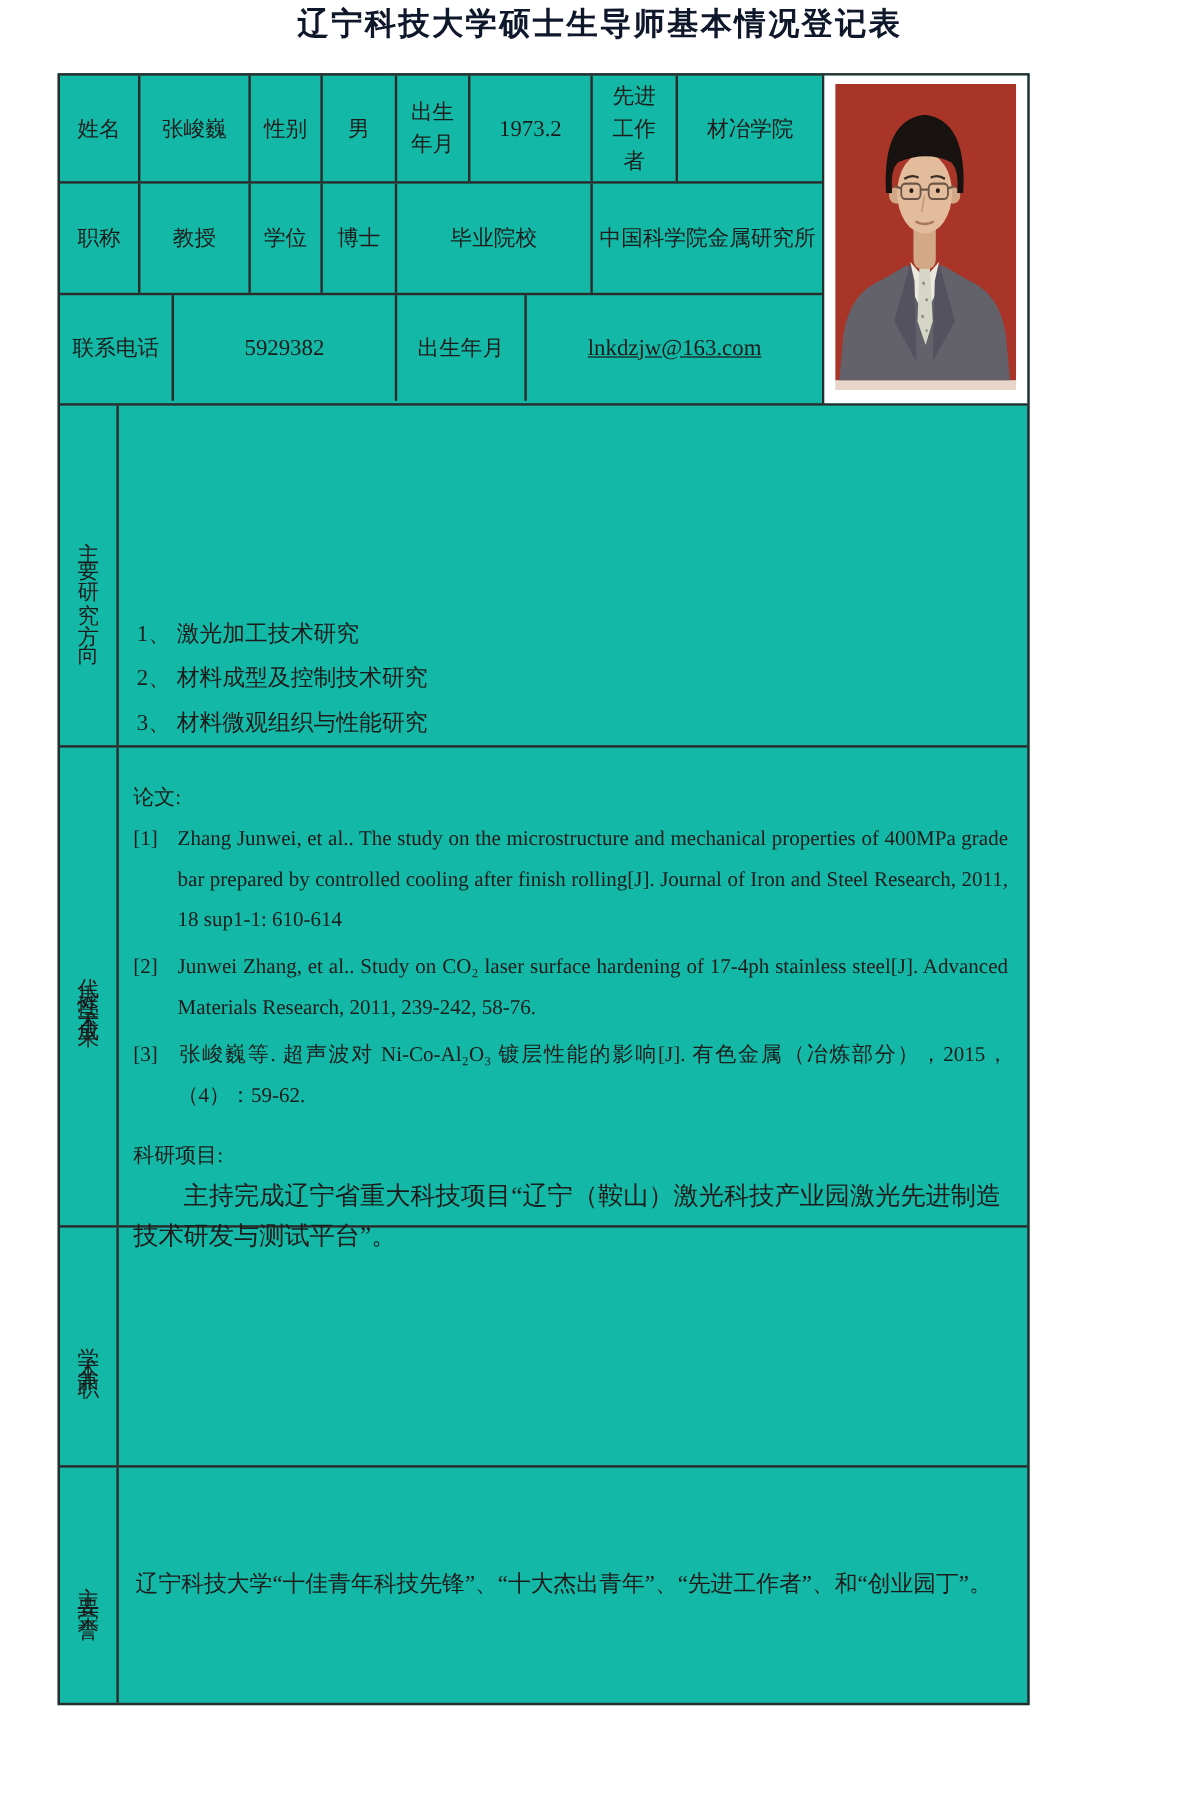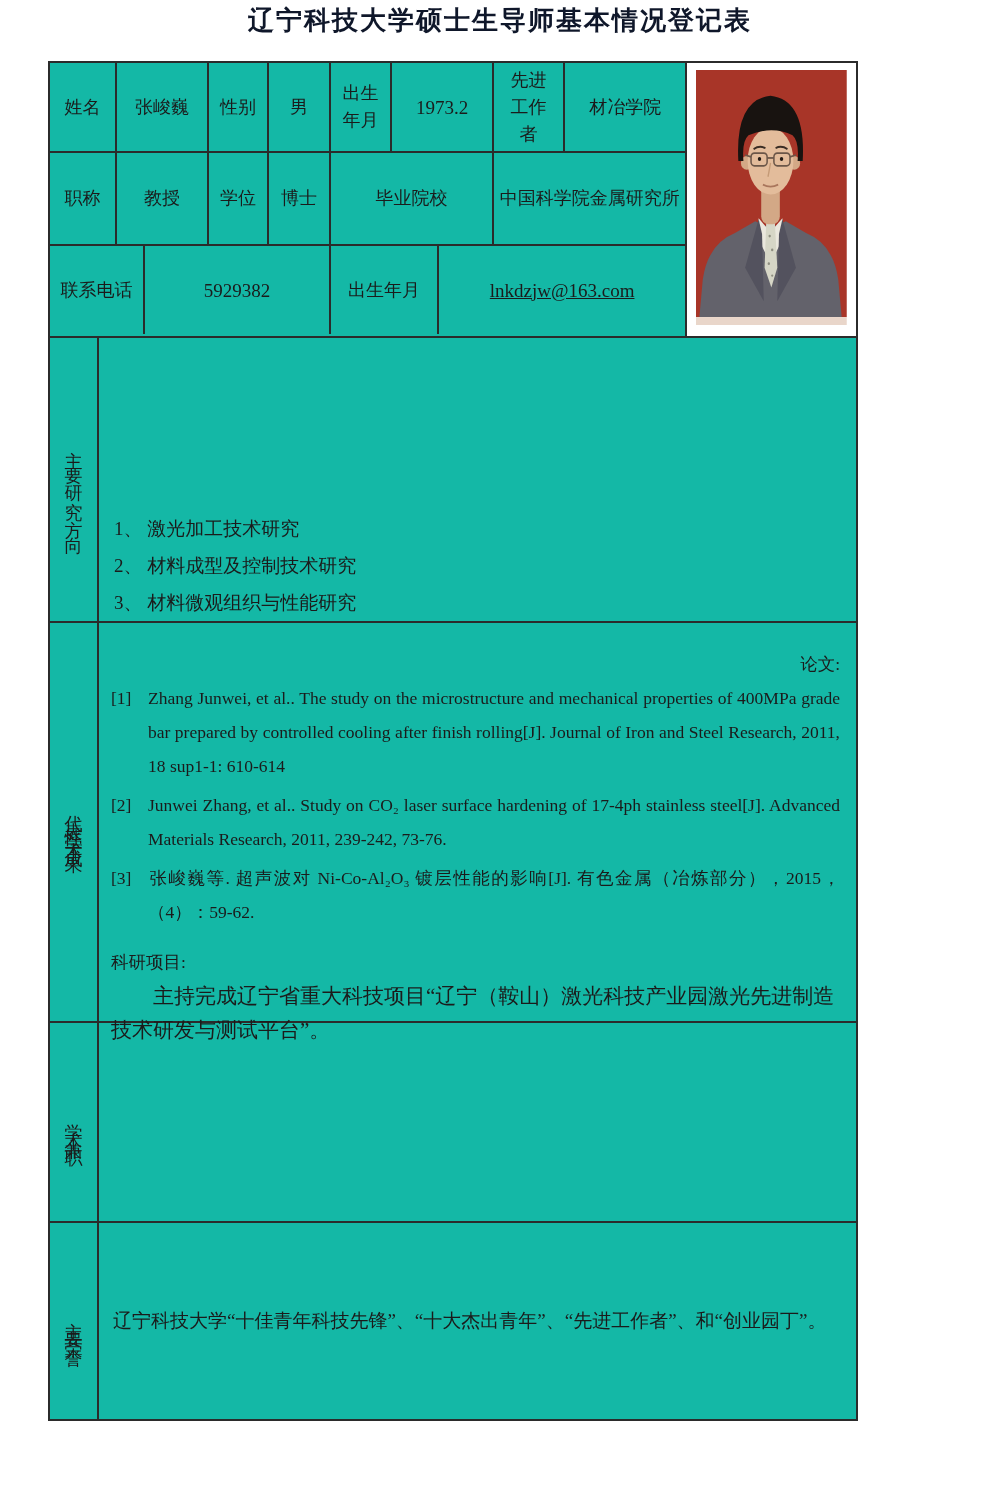--- a/index.html
+++ b/index.html
@@ -63,21 +63,21 @@
   .section-content { flex: 1; }
 
   .sec-research { height: 285px; }
   .sec-research .section-content {
     display: flex; flex-direction: column; justify-content: flex-end;
     padding-left: 15px; font-size: 19px; line-height: 37px;
   }
 
   .sec-achv { height: 400px; }
   .sec-achv .section-content { padding: 24px 16px 0 12px; font-size: 17.5px; }
-  .achv-heading { line-height: 34px; text-align: right; }
+  .achv-heading { line-height: 34px; }
   .paper { padding-left: 37px; text-align: justify; line-height: 34px; margin-bottom: 5px; }
   .pmark { display: inline-block; width: 37px; margin-left: -37px; }
   .proj-heading { margin-top: 16px; line-height: 34px; }
   .proj-text { text-indent: 2em; line-height: 34px; font-size: 21px; }
 
   .sec-positions { height: 200px; }
 
   .sec-honors { height: 196px; }
   .sec-honors .section-content {
     display: flex; align-items: center;
@@ -192,21 +192,21 @@
   <div class="section sec-achv">
     <div class="section-label">
       <span class="ls-achv">代表性学术成果</span>
     </div>
     <div class="section-content">
       <div class="achv-heading">论文:</div>
       <div class="paper">
         <span class="pmark">[1]</span><span>Zhang Junwei, et al.. The study on the microstructure and mechanical properties of 400MPa grade bar prepared by controlled cooling after finish rolling[J].  Journal of Iron and Steel Research, 2011, 18 sup1-1: 610-614</span>
       </div>
       <div class="paper">
-        <span class="pmark">[2]</span><span>Junwei Zhang, et al.. Study on CO₂ laser surface hardening of 17-4ph stainless steel[J]. Advanced Materials Research, 2011, 239-242, 73-76.</span>
+        <span class="pmark">[2]</span><span>Junwei Zhang, et al.. Study on CO₂ laser surface hardening of 17-4ph stainless steel[J]. Advanced Materials Research, 2011, 239-242, 58-76.</span>
       </div>
       <div class="paper">
         <span class="pmark">[3]</span><span>张峻巍等. 超声波对 Ni-Co-Al₂O₃ 镀层性能的影响[J]. 有色金属（冶炼部分），2015，（4）：59-62.</span>
       </div>
       <div class="proj-heading">科研项目:</div>
       <div class="proj-text">主持完成辽宁省重大科技项目“辽宁（鞍山）激光科技产业园激光先进制造技术研发与测试平台”。</div>
     </div>
   </div>
 
   <div class="section sec-positions">

